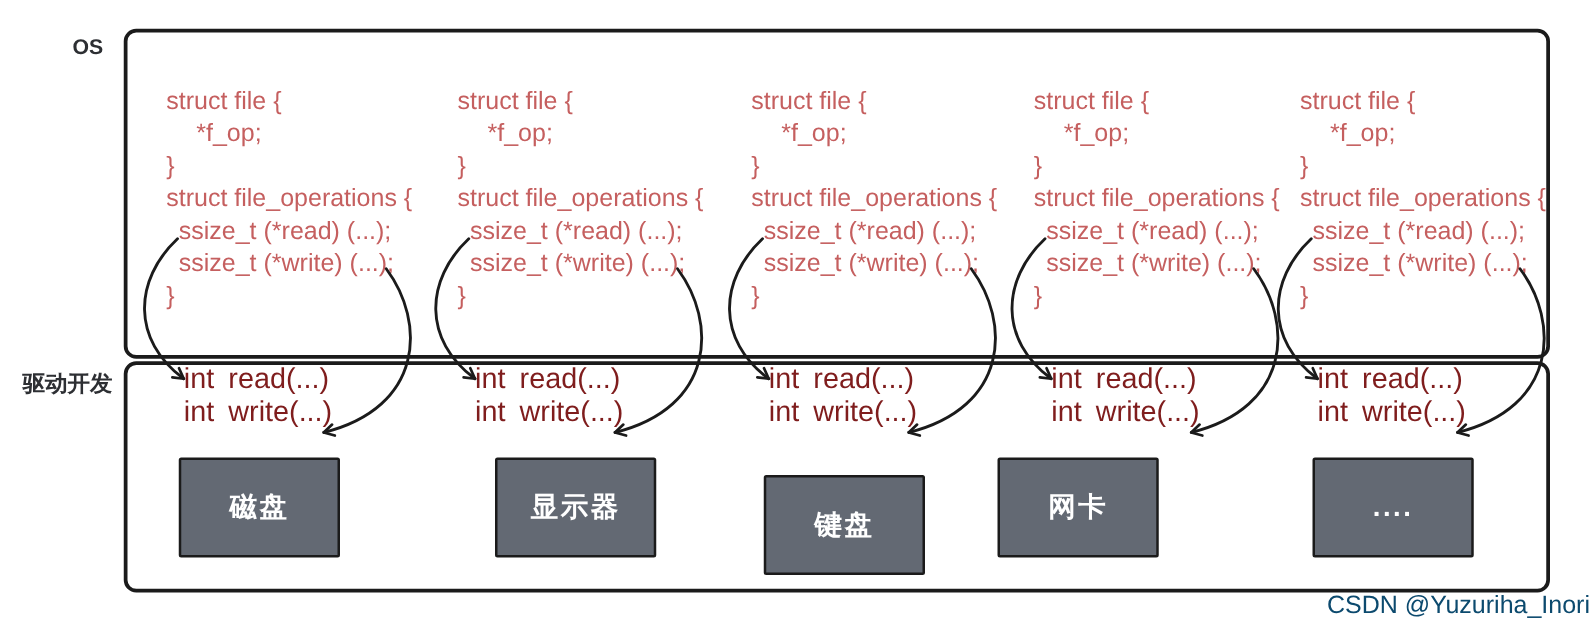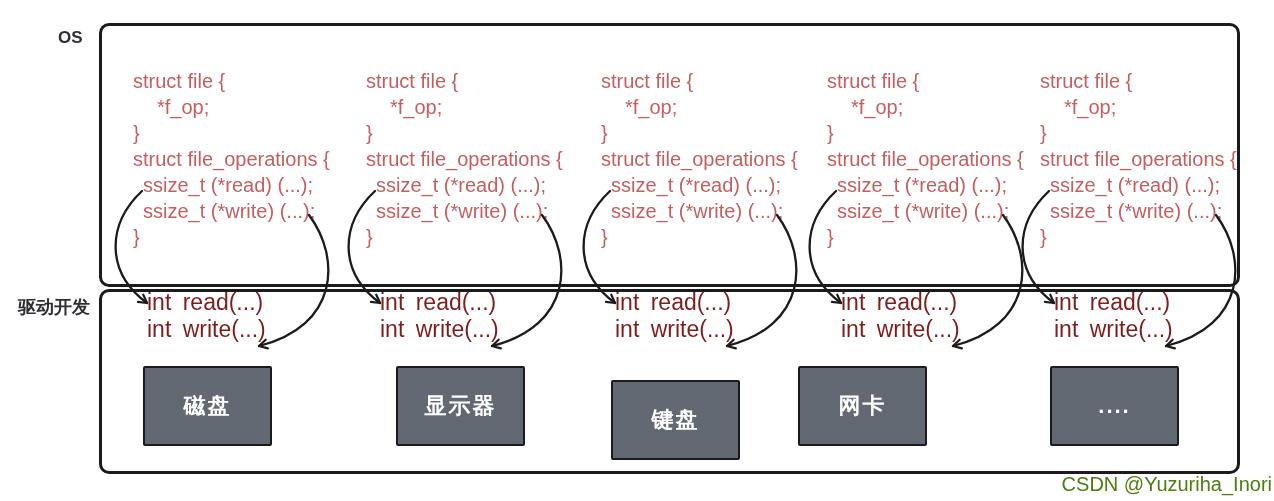--- a/index.html
+++ b/index.html
@@ -70,21 +70,21 @@
   #arrow-layer{
     position:absolute;left:0;top:0;
     width:1274px;height:501px;
     z-index:3;
     pointer-events:none;
   }
   .watermark{
     position:absolute;
     right:2px;bottom:5px;
     font-size:20px;
-    color:#4d7c0f;
+    color:#0c4a6e;
     text-shadow:1px 1px 0 #ffffff,2px 2px 1px rgba(255,255,255,.8);
     z-index:4;
     white-space:nowrap;
   }
 </style>
 </head>
 <body>
 
 <div class="canvas">
 

